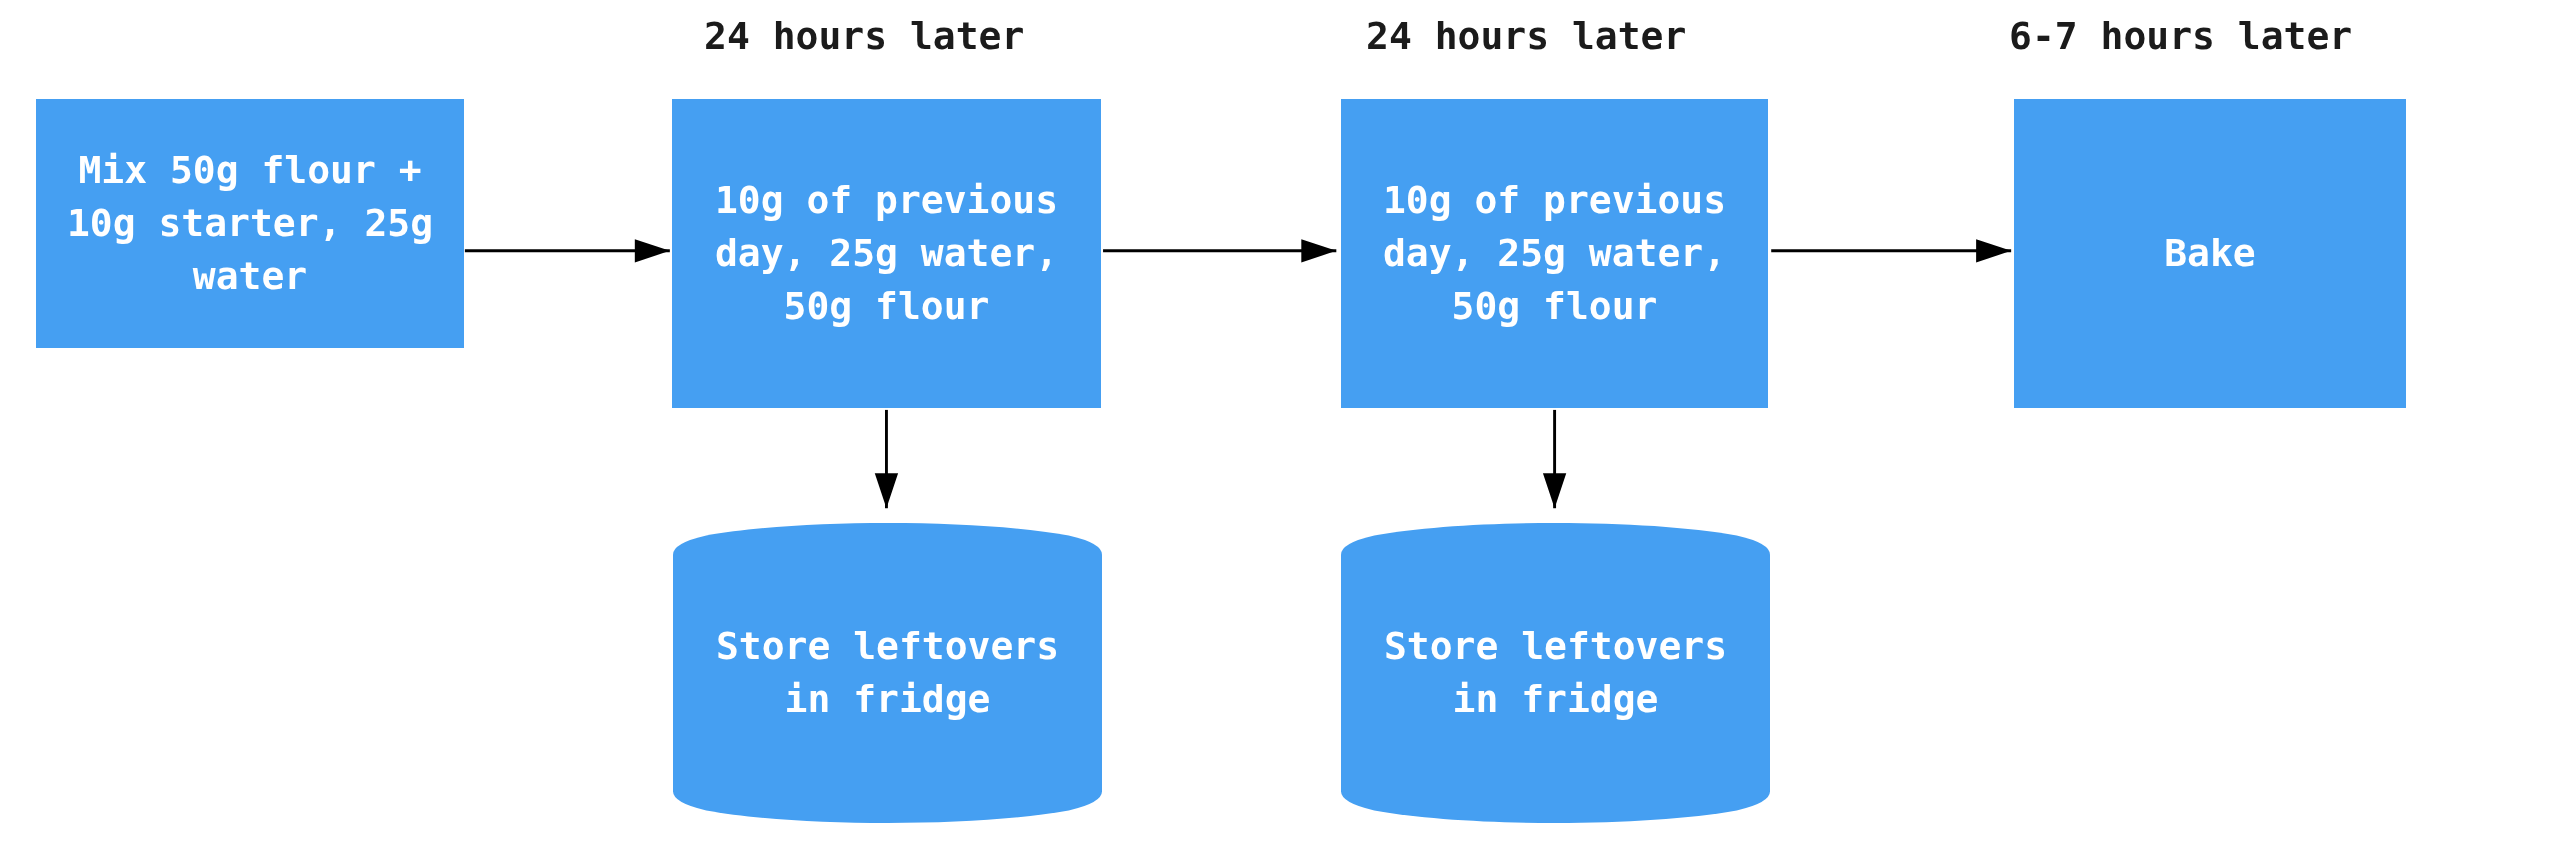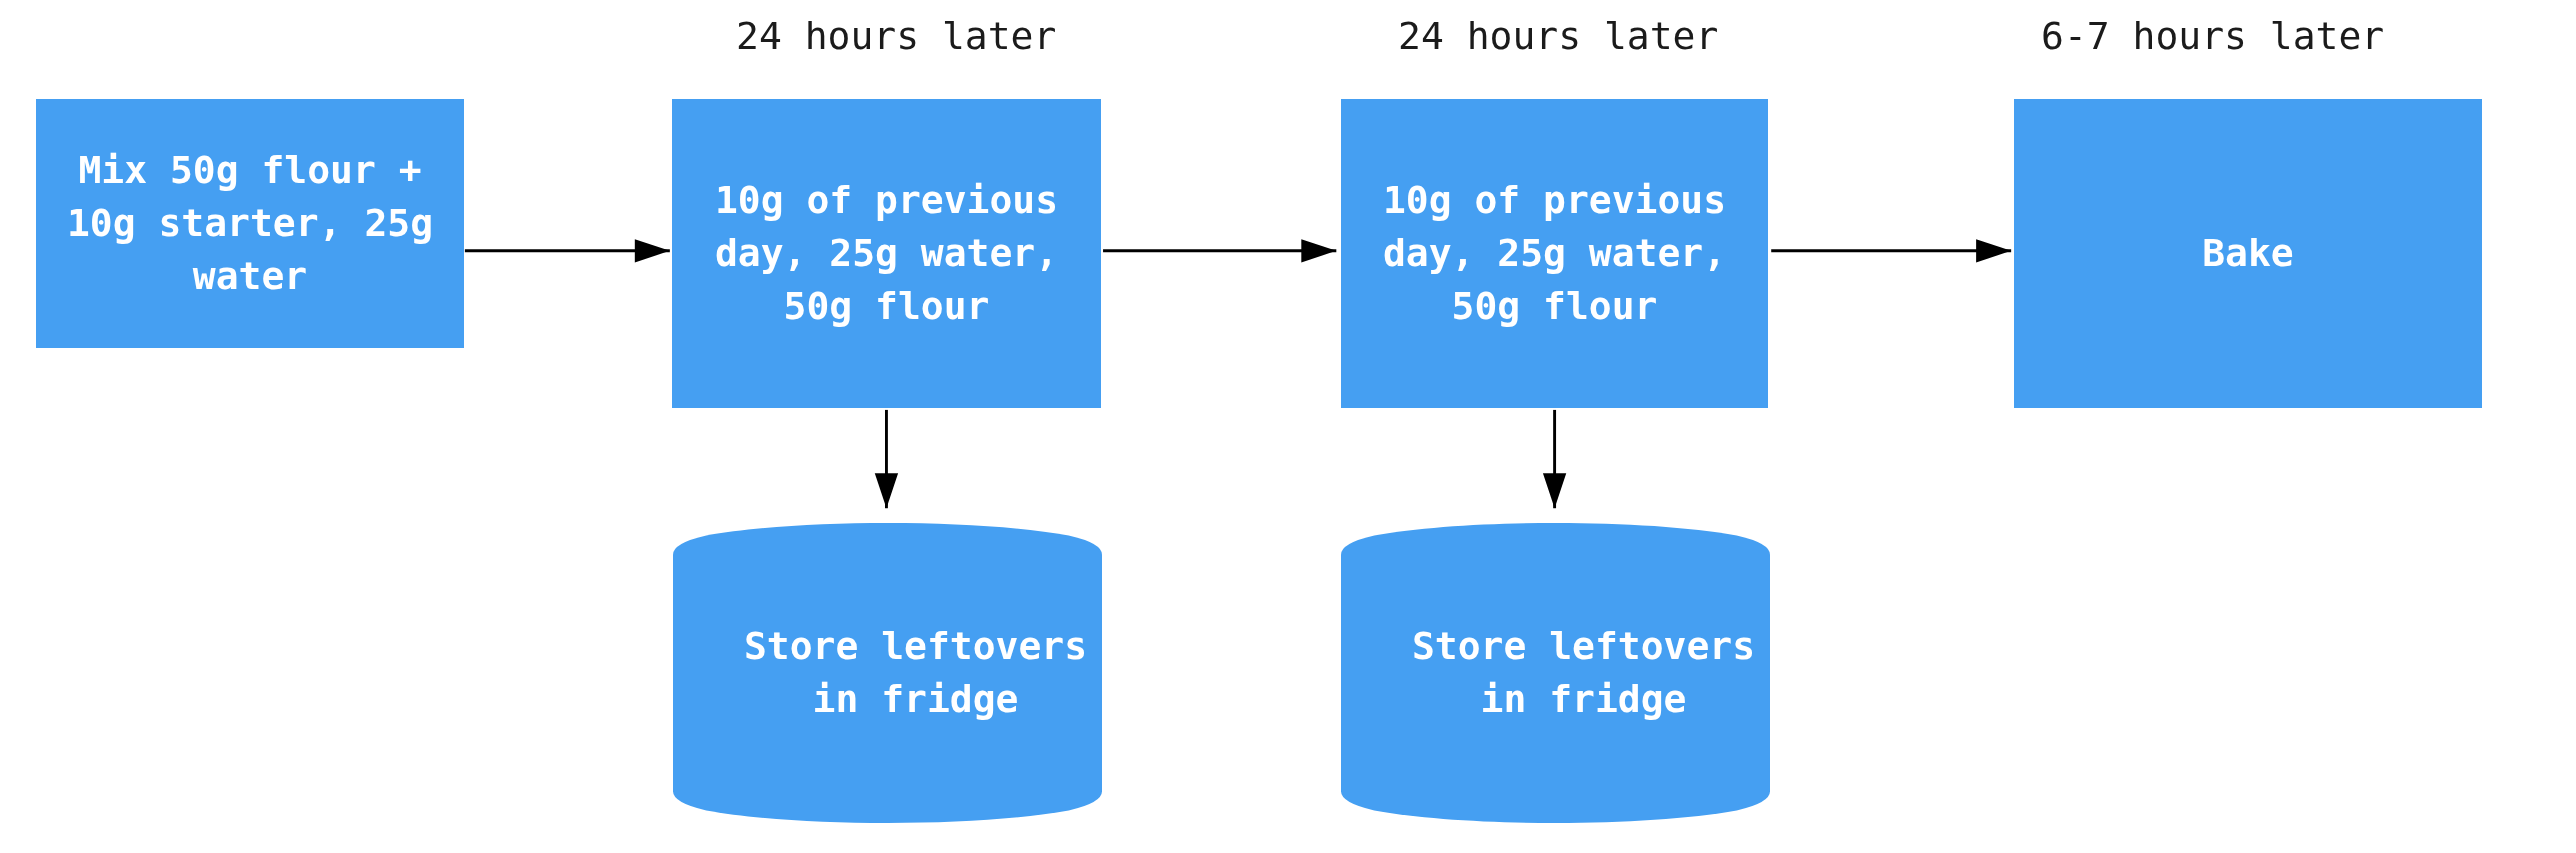--- a/index.html
+++ b/index.html
@@ -53,30 +53,28 @@
     height: 100%;
     display: flex;
     align-items: center;
     justify-content: center;
     text-align: center;
     white-space: pre-line;
     font-size: 38px;
     line-height: 53px;
     font-weight: 700;
     z-index: 2;
-    padding-left: 28px;
   }
   .edge-label {
     position: absolute;
     z-index: 1;
     font-size: 38px;
     line-height: 47px;
-    font-weight: 400;
+    font-weight: 700;
     white-space: pre;
-    margin-left: 32px;
   }
 </style>
 </head>
 <body>
 
 <div class="canvas" style="background-color: rgb(255, 255, 255);">
 
   <svg class="edges-layer" width="2576" height="854" viewBox="0 0 3092 1025">
     <defs>
       <marker id="arrowhead" viewBox="0 0 46 32" refX="44" refY="16" markerWidth="46" markerHeight="32" orient="auto" markerUnits="userSpaceOnUse">
@@ -99,21 +97,21 @@
 water</div>
 
   <div class="node" style="left: 672px; top: 99px; width: 429px; height: 309px; background-color: rgb(69, 159, 242); color: rgb(255, 255, 255);">10g of previous
 day, 25g water,
 50g flour</div>
 
   <div class="node" style="left: 1341px; top: 99px; width: 427px; height: 309px; background-color: rgb(69, 159, 242); color: rgb(255, 255, 255);">10g of previous
 day, 25g water,
 50g flour</div>
 
-  <div class="node" style="left: 2014px; top: 99px; width: 468px; height: 309px; background-color: rgb(69, 159, 242); color: rgb(255, 255, 255);">Bake</div>
+  <div class="node" style="left: 2014px; top: 99px; width: 392px; height: 309px; background-color: rgb(69, 159, 242); color: rgb(255, 255, 255);">Bake</div>
 
   <div class="cyl" style="left:673px; top:513px; width:429px; height:320px;">
     <svg viewBox="0 0 515 384" preserveAspectRatio="none">
       <path d="M0,334 L0,50 Q0,36 40,27 C150,7 365,7 475,27 Q515,36 515,50 L515,334 Q515,348 475,357 C365,377 150,377 40,357 Q0,348 0,334 Z" fill="#459FF2"></path>
     </svg>
     <div class="cyl-text" style="color: rgb(255, 255, 255);">Store leftovers
 in fridge</div>
   </div>
 
   <div class="cyl" style="left:1341px; top:513px; width:429px; height:320px;">

